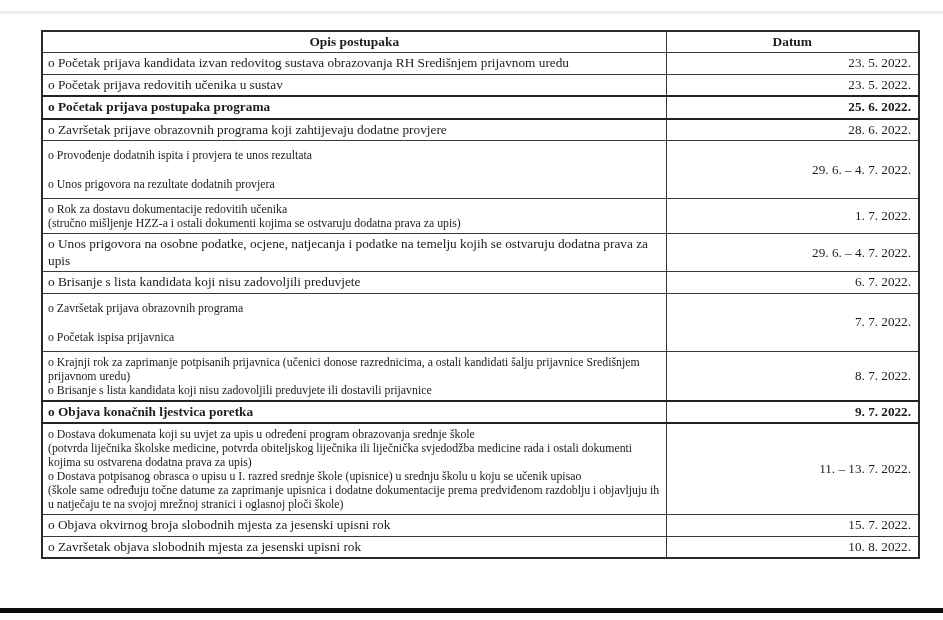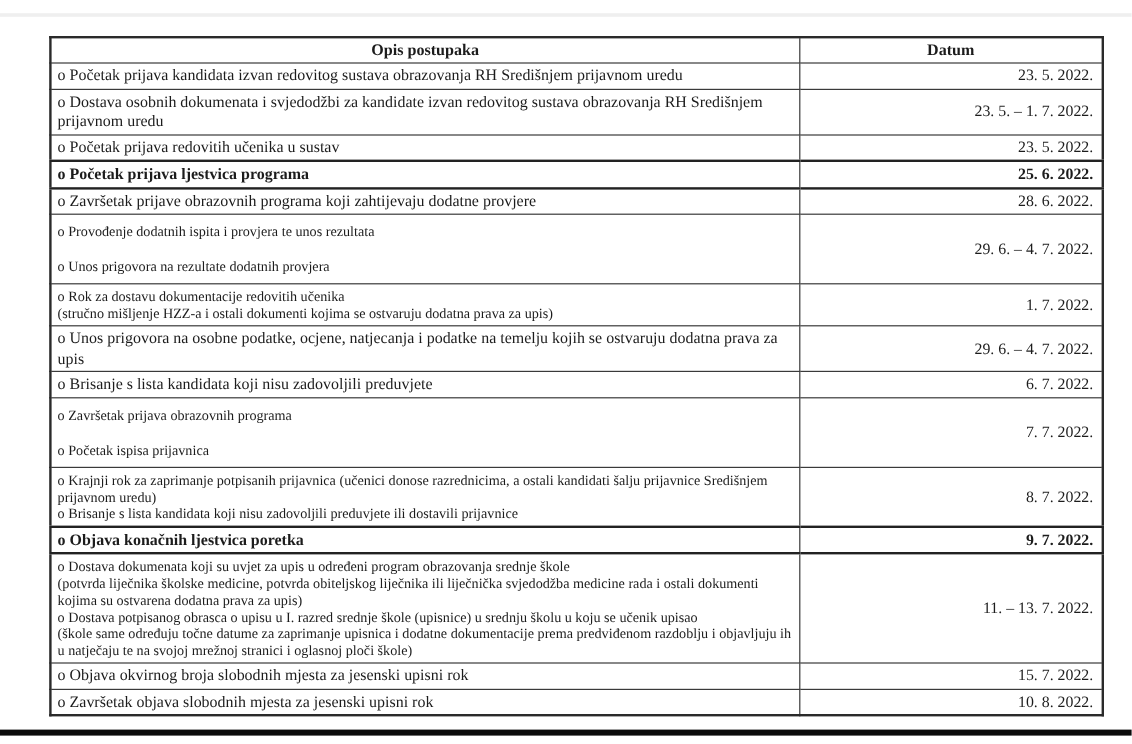--- a/index.html
+++ b/index.html
@@ -64,33 +64,27 @@
   </thead>
   <tbody>
       <tr class="v-norm">
         <td class="proc">
           <div class="cell-line">o Početak prijava kandidata izvan redovitog sustava obrazovanja RH Središnjem prijavnom uredu</div>
         </td>
         <td class="date">23. 5. 2022.</td>
       </tr>
       <tr class="v-norm">
         <td class="proc">
-          <div class="cell-line">o Dostava osobnih dokumenata i svjedodžbi za kandidate izvan redovitog sustava obrazovanja RH Središnjem prijavnom uredu</div>
-        </td>
-        <td class="date">23. 5. – 1. 7. 2022.</td>
-      </tr>
-      <tr class="v-norm">
-        <td class="proc">
           <div class="cell-line">o Početak prijava redovitih učenika u sustav</div>
         </td>
         <td class="date">23. 5. 2022.</td>
       </tr>
       <tr class="v-norm bold-row">
         <td class="proc">
-          <div class="cell-line">o Početak prijava ljestvica programa</div>
+          <div class="cell-line">o Početak prijava postupaka programa</div>
         </td>
         <td class="date">25. 6. 2022.</td>
       </tr>
       <tr class="v-norm">
         <td class="proc">
           <div class="cell-line">o Završetak prijave obrazovnih programa koji zahtijevaju dodatne provjere</div>
         </td>
         <td class="date">28. 6. 2022.</td>
       </tr>
       <tr class="v-small-roomy">

